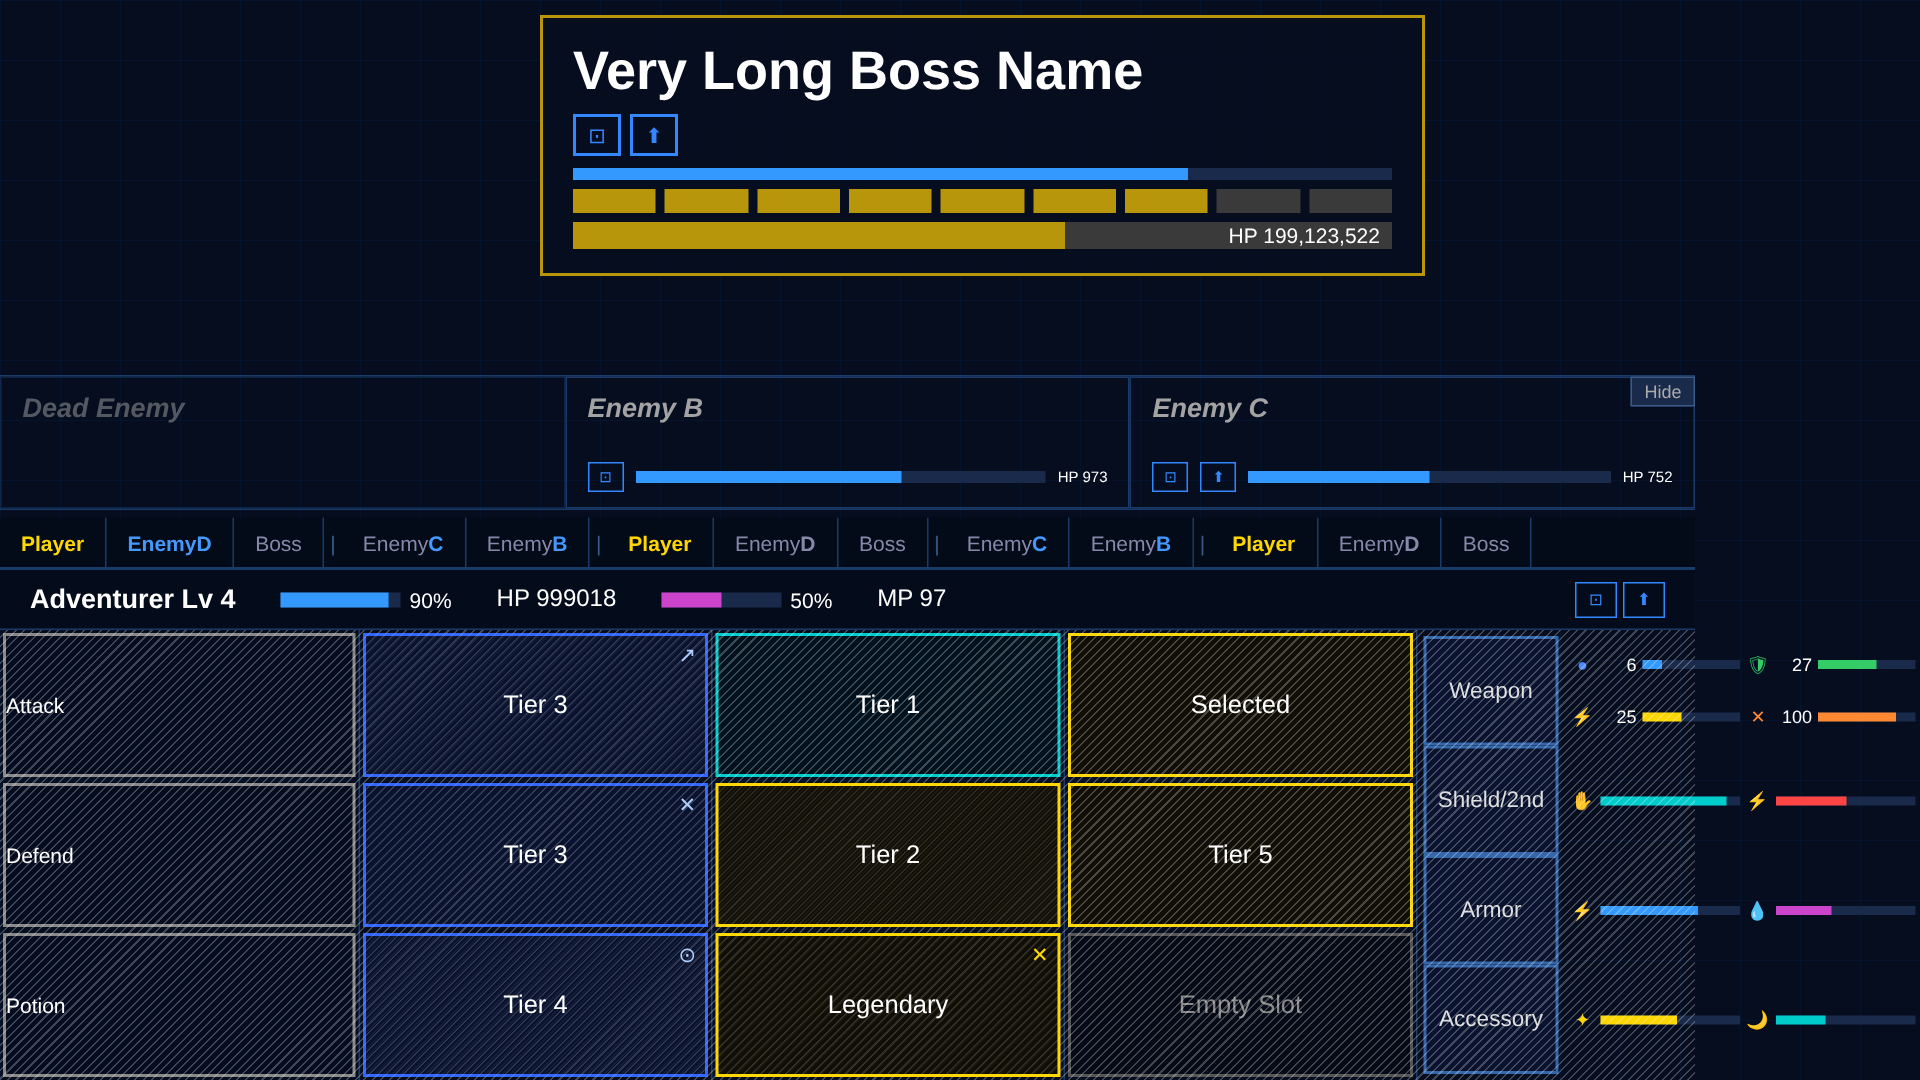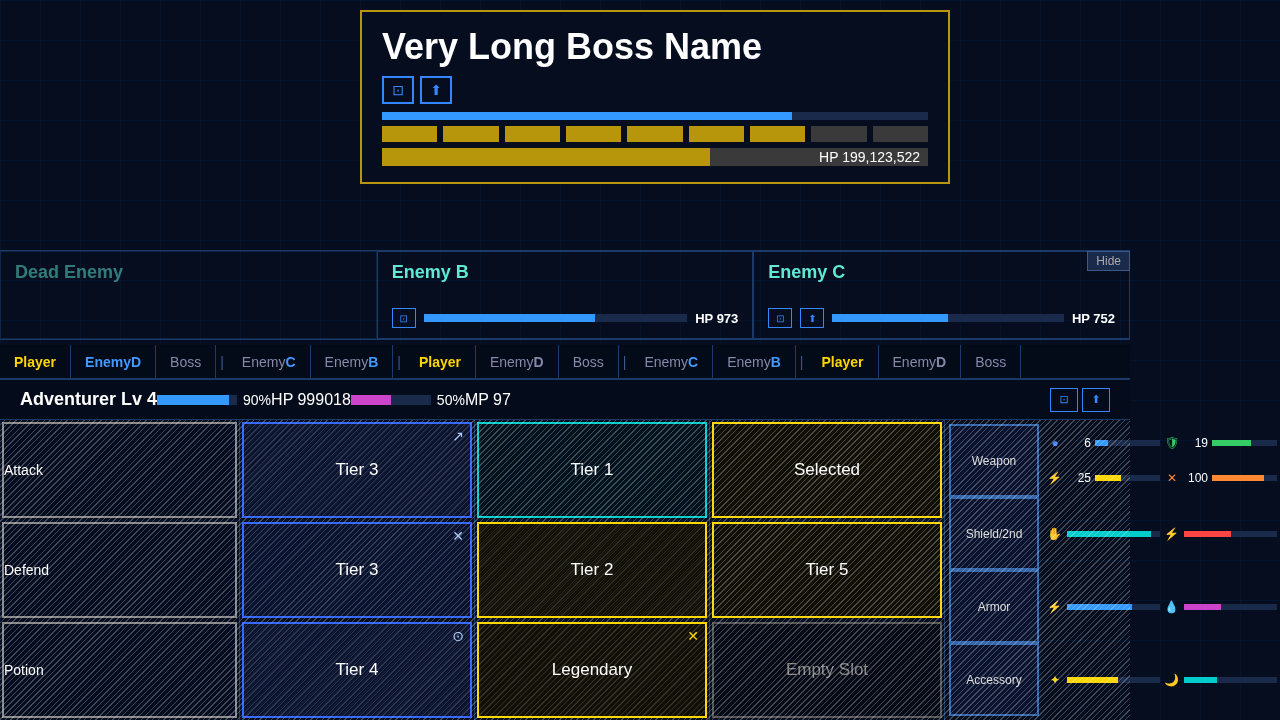--- a/index.html
+++ b/index.html
@@ -112,36 +112,36 @@
     .enemy-card {
       flex: 1;
       border: 1px solid #1a3a6a;
       padding: 10px 14px;
       display: flex;
       flex-direction: column;
       justify-content: space-between;
       position: relative;
     }
     .enemy-card.dead { opacity: 0.5; }
-    .enemy-card-name { font-size: 18px; color: #5eead4; font-weight: bold; }
+    .enemy-card-name { font-size: 18px; color: #a3a3a3; font-weight: bold; font-style: italic; }
     .enemy-card-bottom {
       display: flex;
       align-items: center;
       gap: 8px;
     }
     .enemy-hp-bar-small {
       flex: 1;
       height: 8px;
       background: #1a2a4a;
     }
     .enemy-hp-fill-small {
       height: 100%;
       background: #3399ff;
     }
-    .enemy-hp-text { font-size: 13px; color: #ffffff; white-space: nowrap; font-weight: bold; }
+    .enemy-hp-text { font-size: 10px; color: #ffffff; white-space: nowrap; }
     .enemy-icon-small {
       width: 24px; height: 20px;
       border: 1px solid #3388ff;
       display: flex; align-items: center; justify-content: center;
       font-size: 10px; color: #3388ff;
     }
     .hide-btn {
       position: absolute;
       right: 0;
       top: 0;
@@ -186,20 +186,21 @@
       position: absolute;
       top: 380px;
       left: 0;
       right: 0;
       height: 40px;
       background: #040c1c;
       border-bottom: 1px solid #1a3a6a;
       display: flex;
       align-items: center;
       padding: 0 20px;
+      gap: 30px;
     }
     .player-name { font-size: 18px; font-weight: bold; color: #ffffff; }
     .stat-group { display: flex; align-items: center; gap: 6px; font-size: 14px; }
     .stat-value { color: #ffffff; }
     .stat-bar-wrap { width: 80px; height: 10px; background: #1a2a4a; }
     .stat-bar-fill { height: 100%; }
     .stat-bar-hp { background: #3399ff; }
     .stat-bar-mp { background: #cc44cc; }
     .stat-icons { display: flex; gap: 4px; margin-left: auto; }
     .stat-icon-box {
@@ -355,21 +356,21 @@
       display: flex;
       gap: 4px;
       flex: 1;
     }
     .equip-slot-btn {
       width: 90px;
       border: 2px solid #3366aa;
       display: flex;
       align-items: center;
       justify-content: center;
-      font-size: 12px;
+      font-size: 15px;
       color: #dddddd;
       cursor: pointer;
       background: rgba(10,20,50,0.8);
     }
     .equip-stats-col {
       flex: 1;
       display: flex;
       flex-direction: column;
       justify-content: space-around;
       padding: 2px 4px;
@@ -613,21 +614,21 @@
       <div class="equip-row">
         <div class="equip-slot-btn">Weapon</div>
         <div class="equip-stats-col">
           <div class="equip-stat-row">
             <span class="equip-stat-icon" style="color:#4488ff">●</span>
             <span class="equip-stat-num">6</span>
             <div class="equip-stat-bar-wrap">
               <div class="equip-stat-bar-fill equip-color-blue" style="width:20%"></div>
             </div>
             <span class="equip-stat-icon" style="color:#33cc66">🛡</span>
-            <span class="equip-stat-num">19</span>
+            <span class="equip-stat-num">27</span>
             <div class="equip-stat-bar-wrap">
               <div class="equip-stat-bar-fill equip-color-green" style="width:60%"></div>
             </div>
           </div>
           <div class="equip-stat-row">
             <span class="equip-stat-icon" style="color:#ccaa00">⚡</span>
             <span class="equip-stat-num">25</span>
             <div class="equip-stat-bar-wrap">
               <div class="equip-stat-bar-fill equip-color-yellow" style="width:40%"></div>
             </div>

